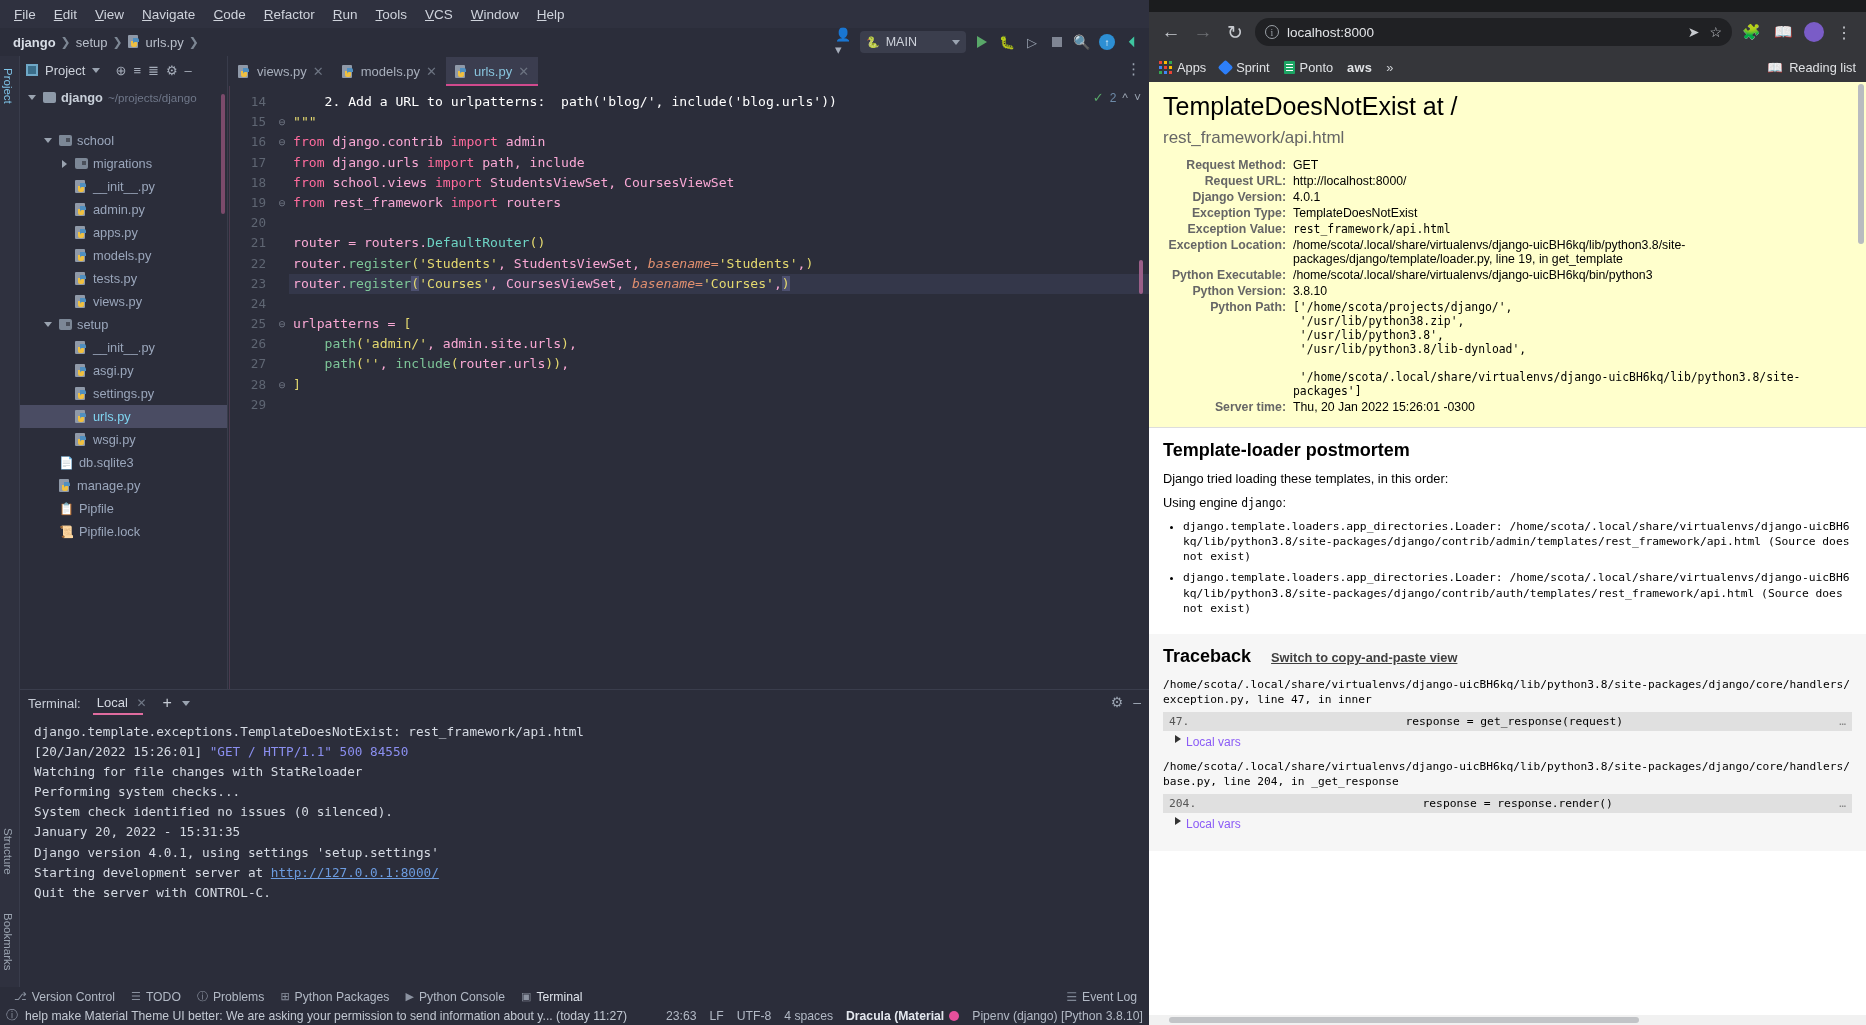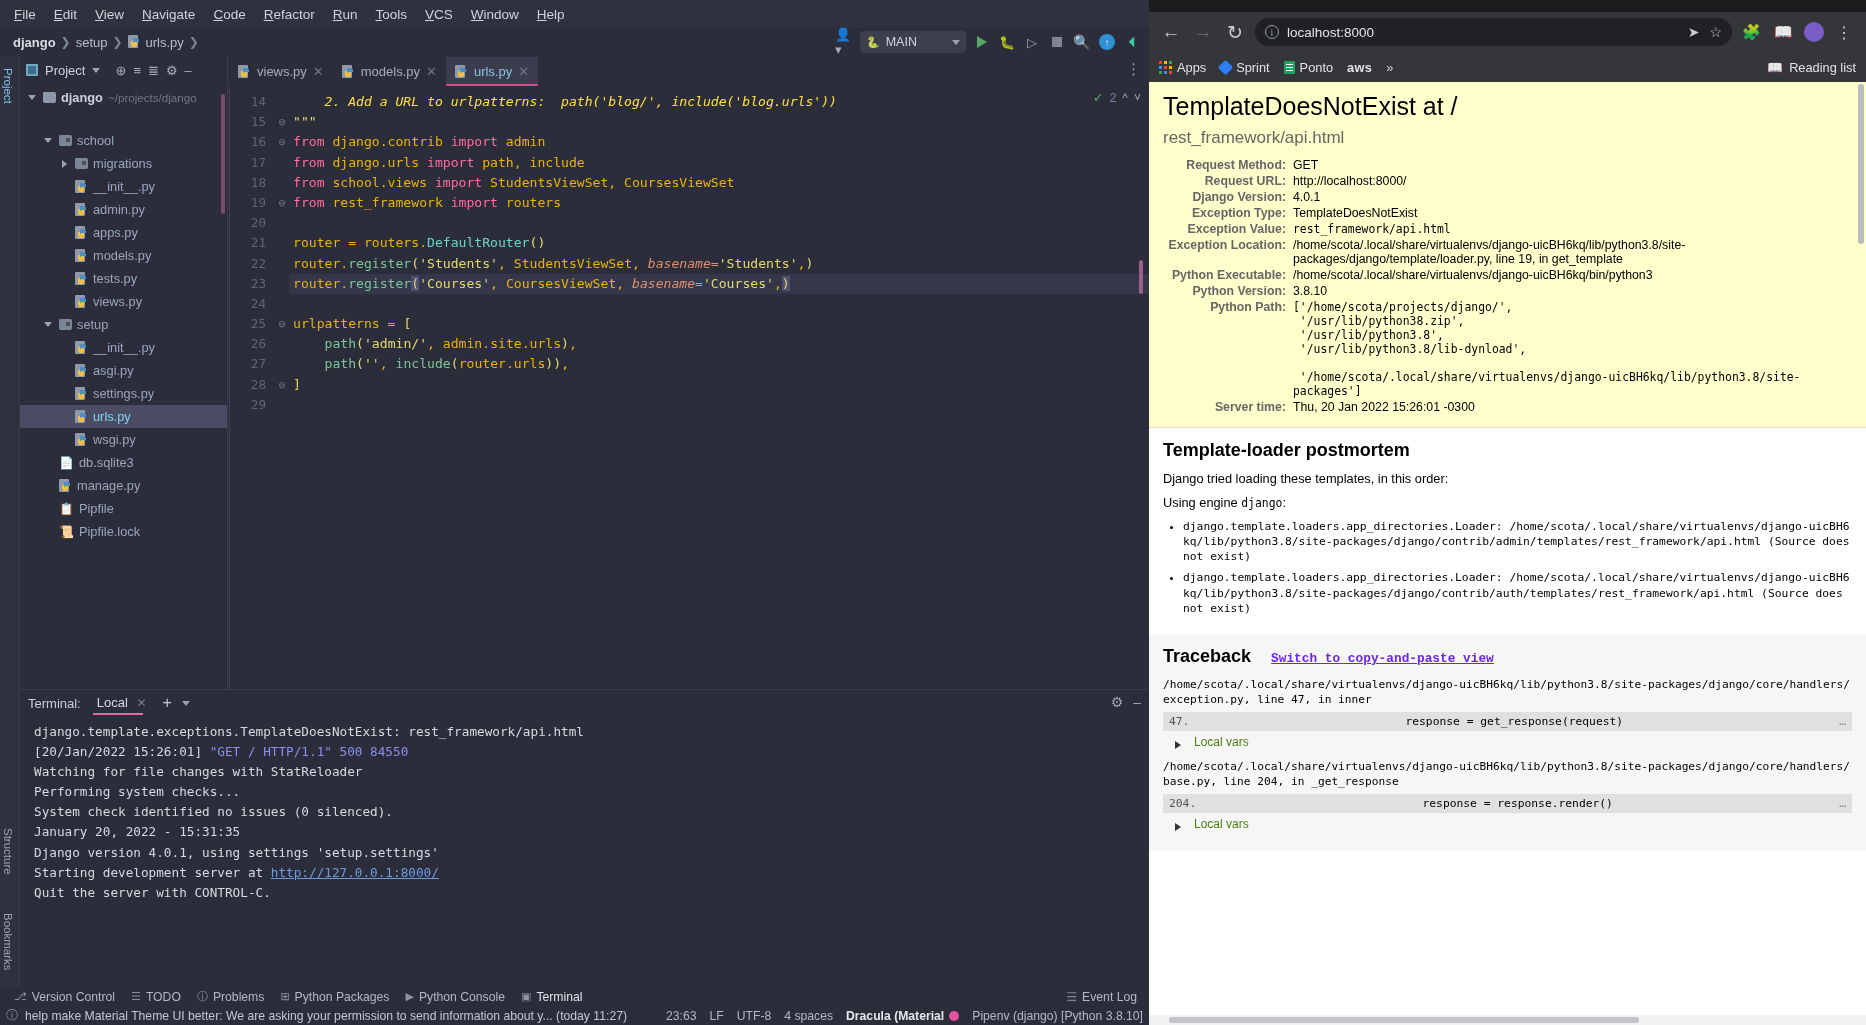--- a/index.html
+++ b/index.html
@@ -133,24 +133,24 @@
   .foldcol div { height: 20.2px; line-height: 20.2px; text-align: center; font-size: 9px; color: #767d8b; }
   .codelines {
     flex: 1; padding-top: 6px; font-family: "DejaVu Sans Mono", monospace;
     font-size: 13.1px; white-space: pre; position: relative;
   }
   .codelines .cl { height: 20.2px; line-height: 20.2px; padding-left: 4px; }
   .cl.current { background: #34374a; }
   .kw { color: #ff6b9d; }
   .s  { color: #e4d96f; }
   .fn { color: #7ec699; }
-  .cm { color: #fde047; font-style: italic; }
+  .cm { color: #ffffff; }
   .cls{ color: #6dd3c4; }
   .kwarg { color: #e08f6f; font-style: italic; }
-  .plain { color: #eab308; }
+  .plain { color: #f9a8d4; }
   .brk { color: #e4d96f; }
   .sel-tok { background: #4d5070; }
 
   .editor-marks {
     position: absolute; right: 8px; top: 4px; display: flex; align-items: center; gap: 6px;
     font-size: 12px; color: #9aa3b0; z-index: 5;
   }
   .chk { color: #59a869; font-size: 13px; }
   .cnt { color: #6d8aa8; }
   .caretmark { position:absolute; right: 6px; width: 4px; border-radius: 2px; background: #9b5f88; }
@@ -257,30 +257,30 @@
   .dj-table td { color: #000; padding: 1px 0; word-break: break-word; vertical-align: top; }
   .mono { font-family: "DejaVu Sans Mono", monospace; font-size: 11.4px; }
   .pre { white-space: pre-wrap; }
 
   .dj-sec { padding: 12px 14px 10px; background: #fff; }
   .dj-sec.alt { background: #f6f6f6; }
   .dj-sec h2 { font-size: 18px; color: #000; font-weight: bold; margin-bottom: 10px; }
   .dj-sec p { font-size: 12.8px; color: #000; margin-bottom: 9px; }
   .dj-sec ul { margin: 0 0 8px 20px; }
   .dj-sec li { font-size: 11.3px; font-family: "DejaVu Sans Mono", monospace; color: #000; margin-bottom: 6px; line-height: 1.35; word-break: break-all; }
-  .dj-link { color: #6d28d9; text-decoration: underline; font-size: 12.8px; font-family: Liberation Mono, monospace; }
+  .dj-link { color: #404040; text-decoration: underline; font-size: 12.8px; font-family: Liberation Sans, sans-serif; }
   .tb-path { font-family: "DejaVu Sans Mono", monospace; font-size: 11.2px; color: #000; word-break: break-all; line-height: 1.35; margin-bottom: 5px; }
   .tb-ctx {
     background: #e0e0e0; padding: 3px 6px; font-family: "DejaVu Sans Mono", monospace;
     font-size: 11.3px; color: #000; display: flex; gap: 10px; margin-bottom: 4px;
   }
   .tb-ctx .lno { color: #555; }
   .tb-ctx .code { flex: 1; text-align: center; }
   .tb-ctx .dots { color: #888; }
-  .localvars { font-size: 12px; color: #4d7c0f; margin: 4px 0 10px 12px; display: flex; align-items: flex-end; gap: 13px; }
+  .localvars { font-size: 12px; color: #8b5cf6; margin: 4px 0 10px 12px; display: flex; align-items: flex-start; gap: 5px; }
   .tri-r { width: 0; height: 0; border-top: 4px solid transparent; border-bottom: 4px solid transparent; border-left: 6px solid #333; }
 
   .page-scroll { position: absolute; right: 1px; top: 0; width: 8px; bottom: 0; }
   .page-scroll .thumb { position: absolute; right: 1px; top: 2px; width: 6px; height: 160px; background: #b9bcc0; border-radius: 3px; }
   .hbar { position: absolute; left: 0; right: 0; bottom: 0; height: 10px; background: #f1f1f1; }
   .hbar .hthumb { position: absolute; left: 20px; width: 470px; top: 2px; height: 6px; background: #c2c4c7; border-radius: 3px; }
 </style>
 </head>
 <body>
 

